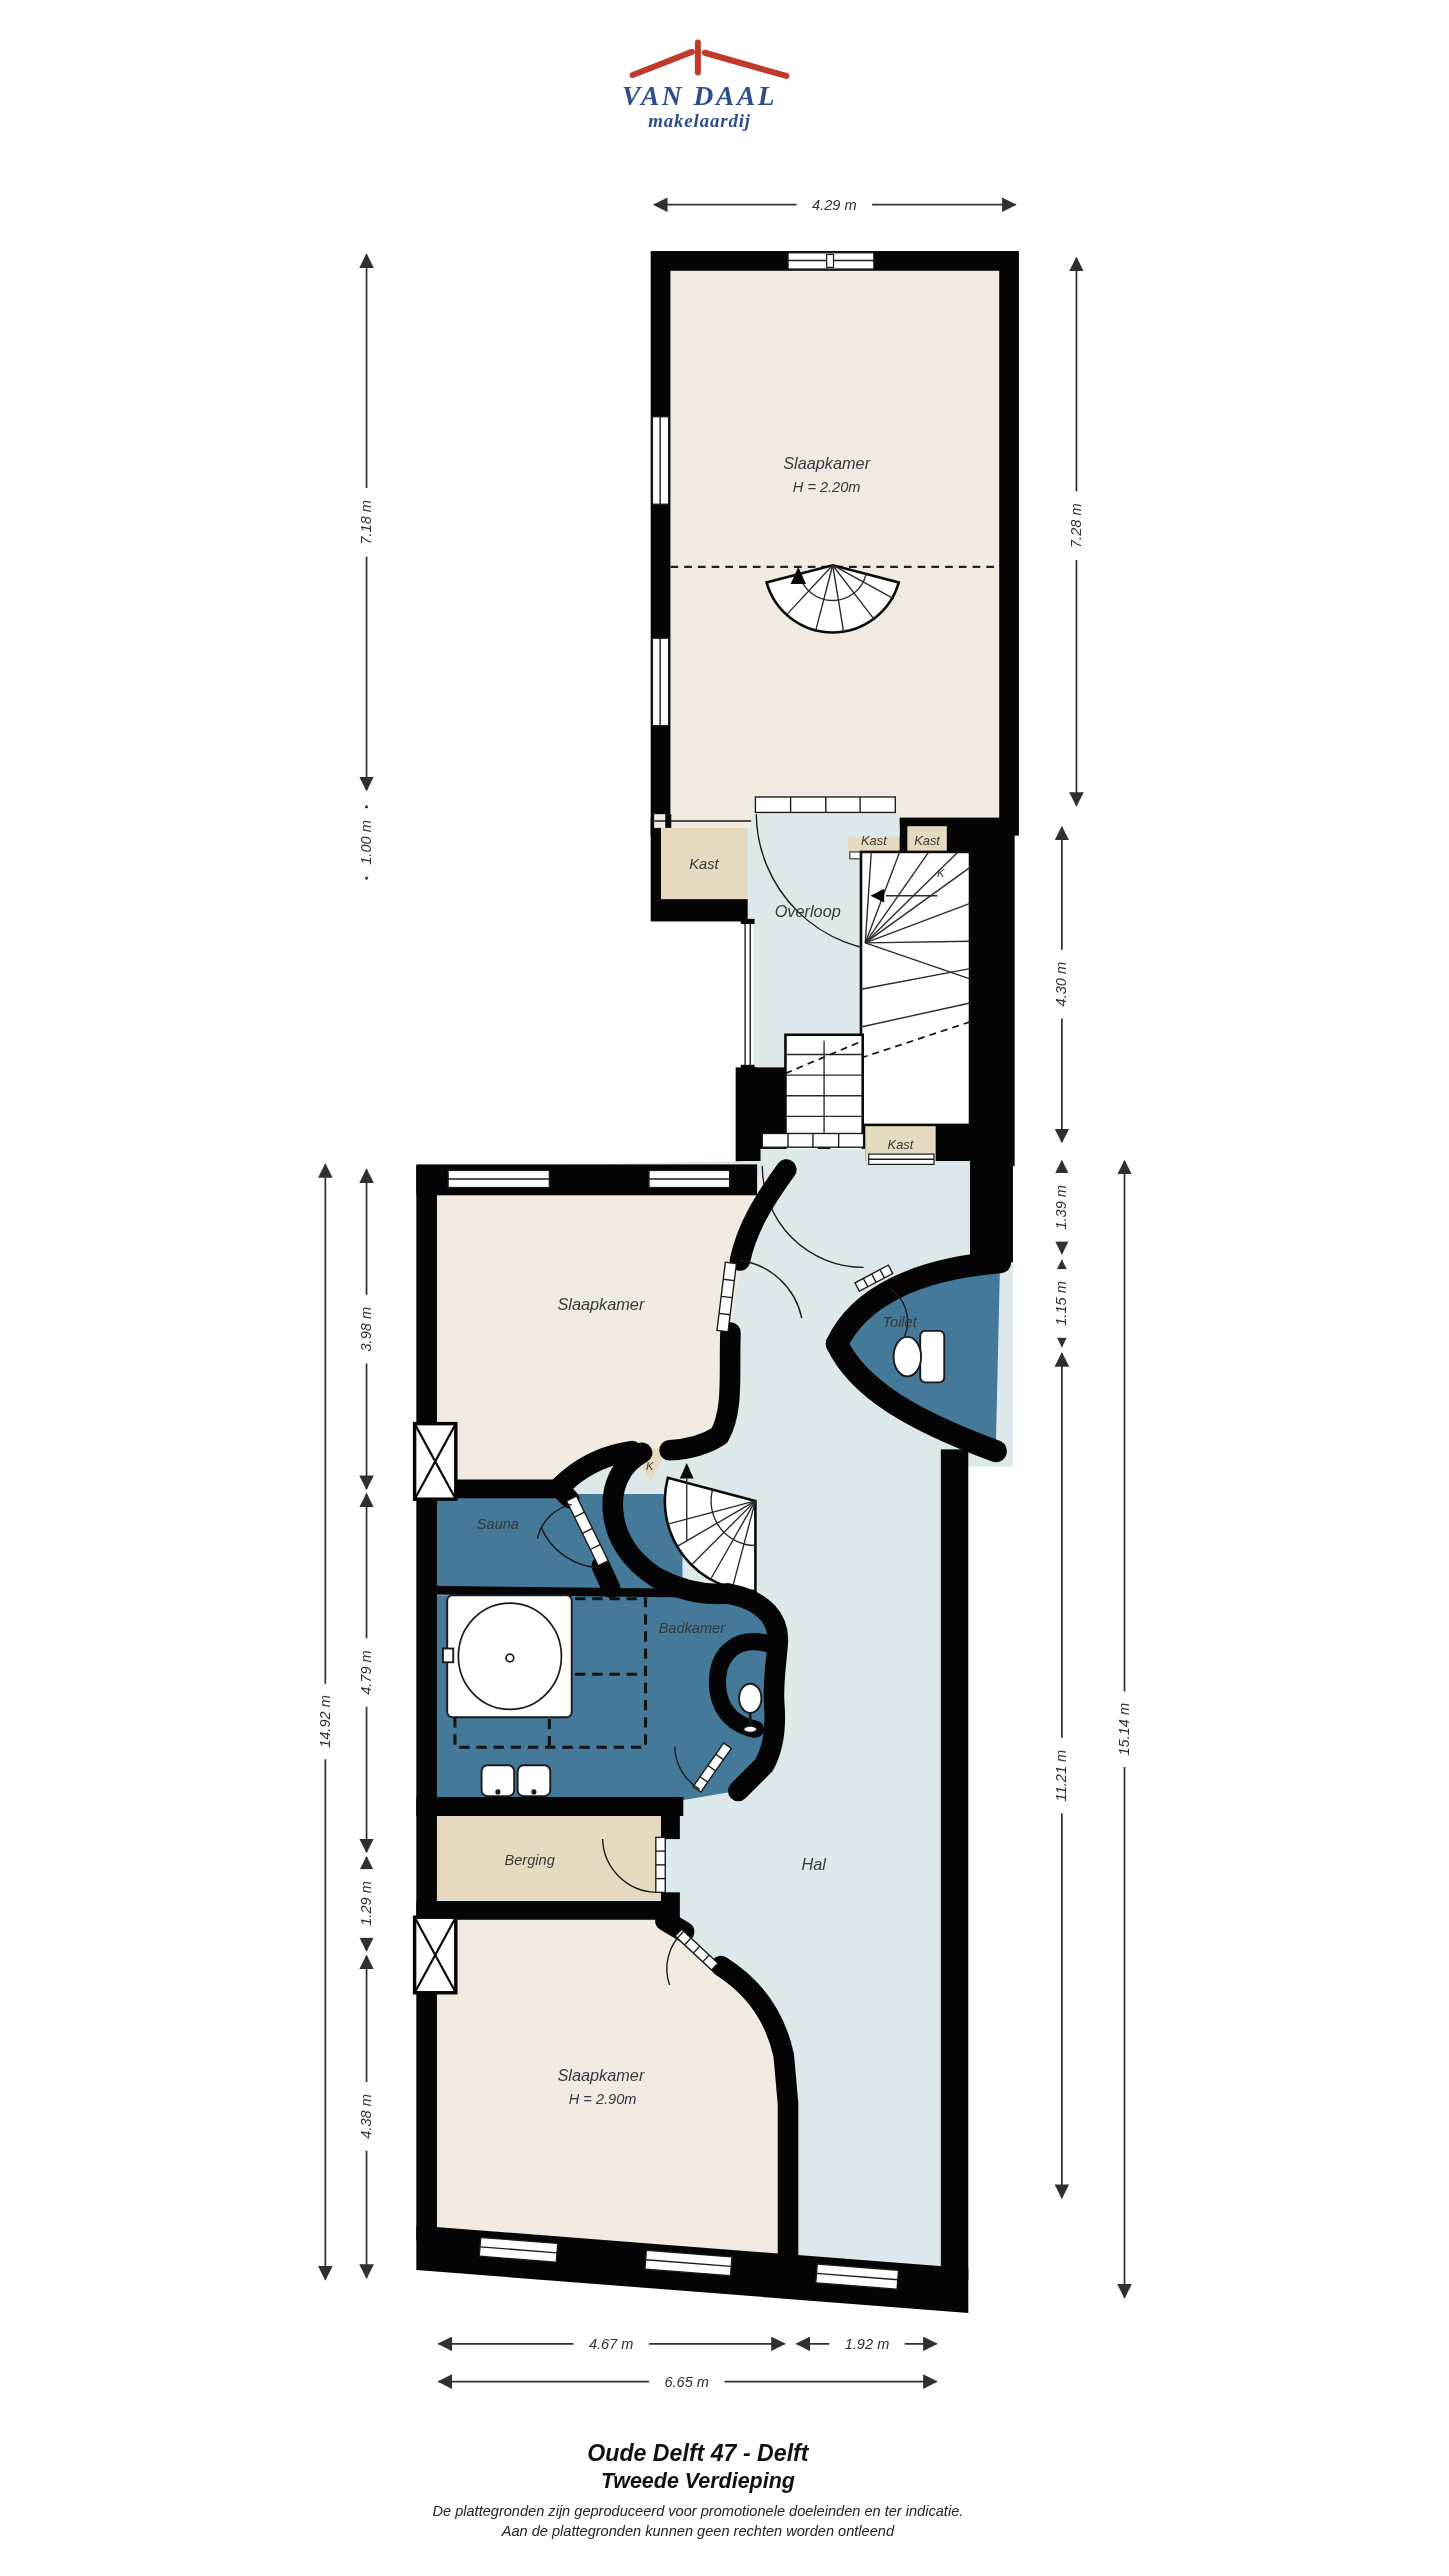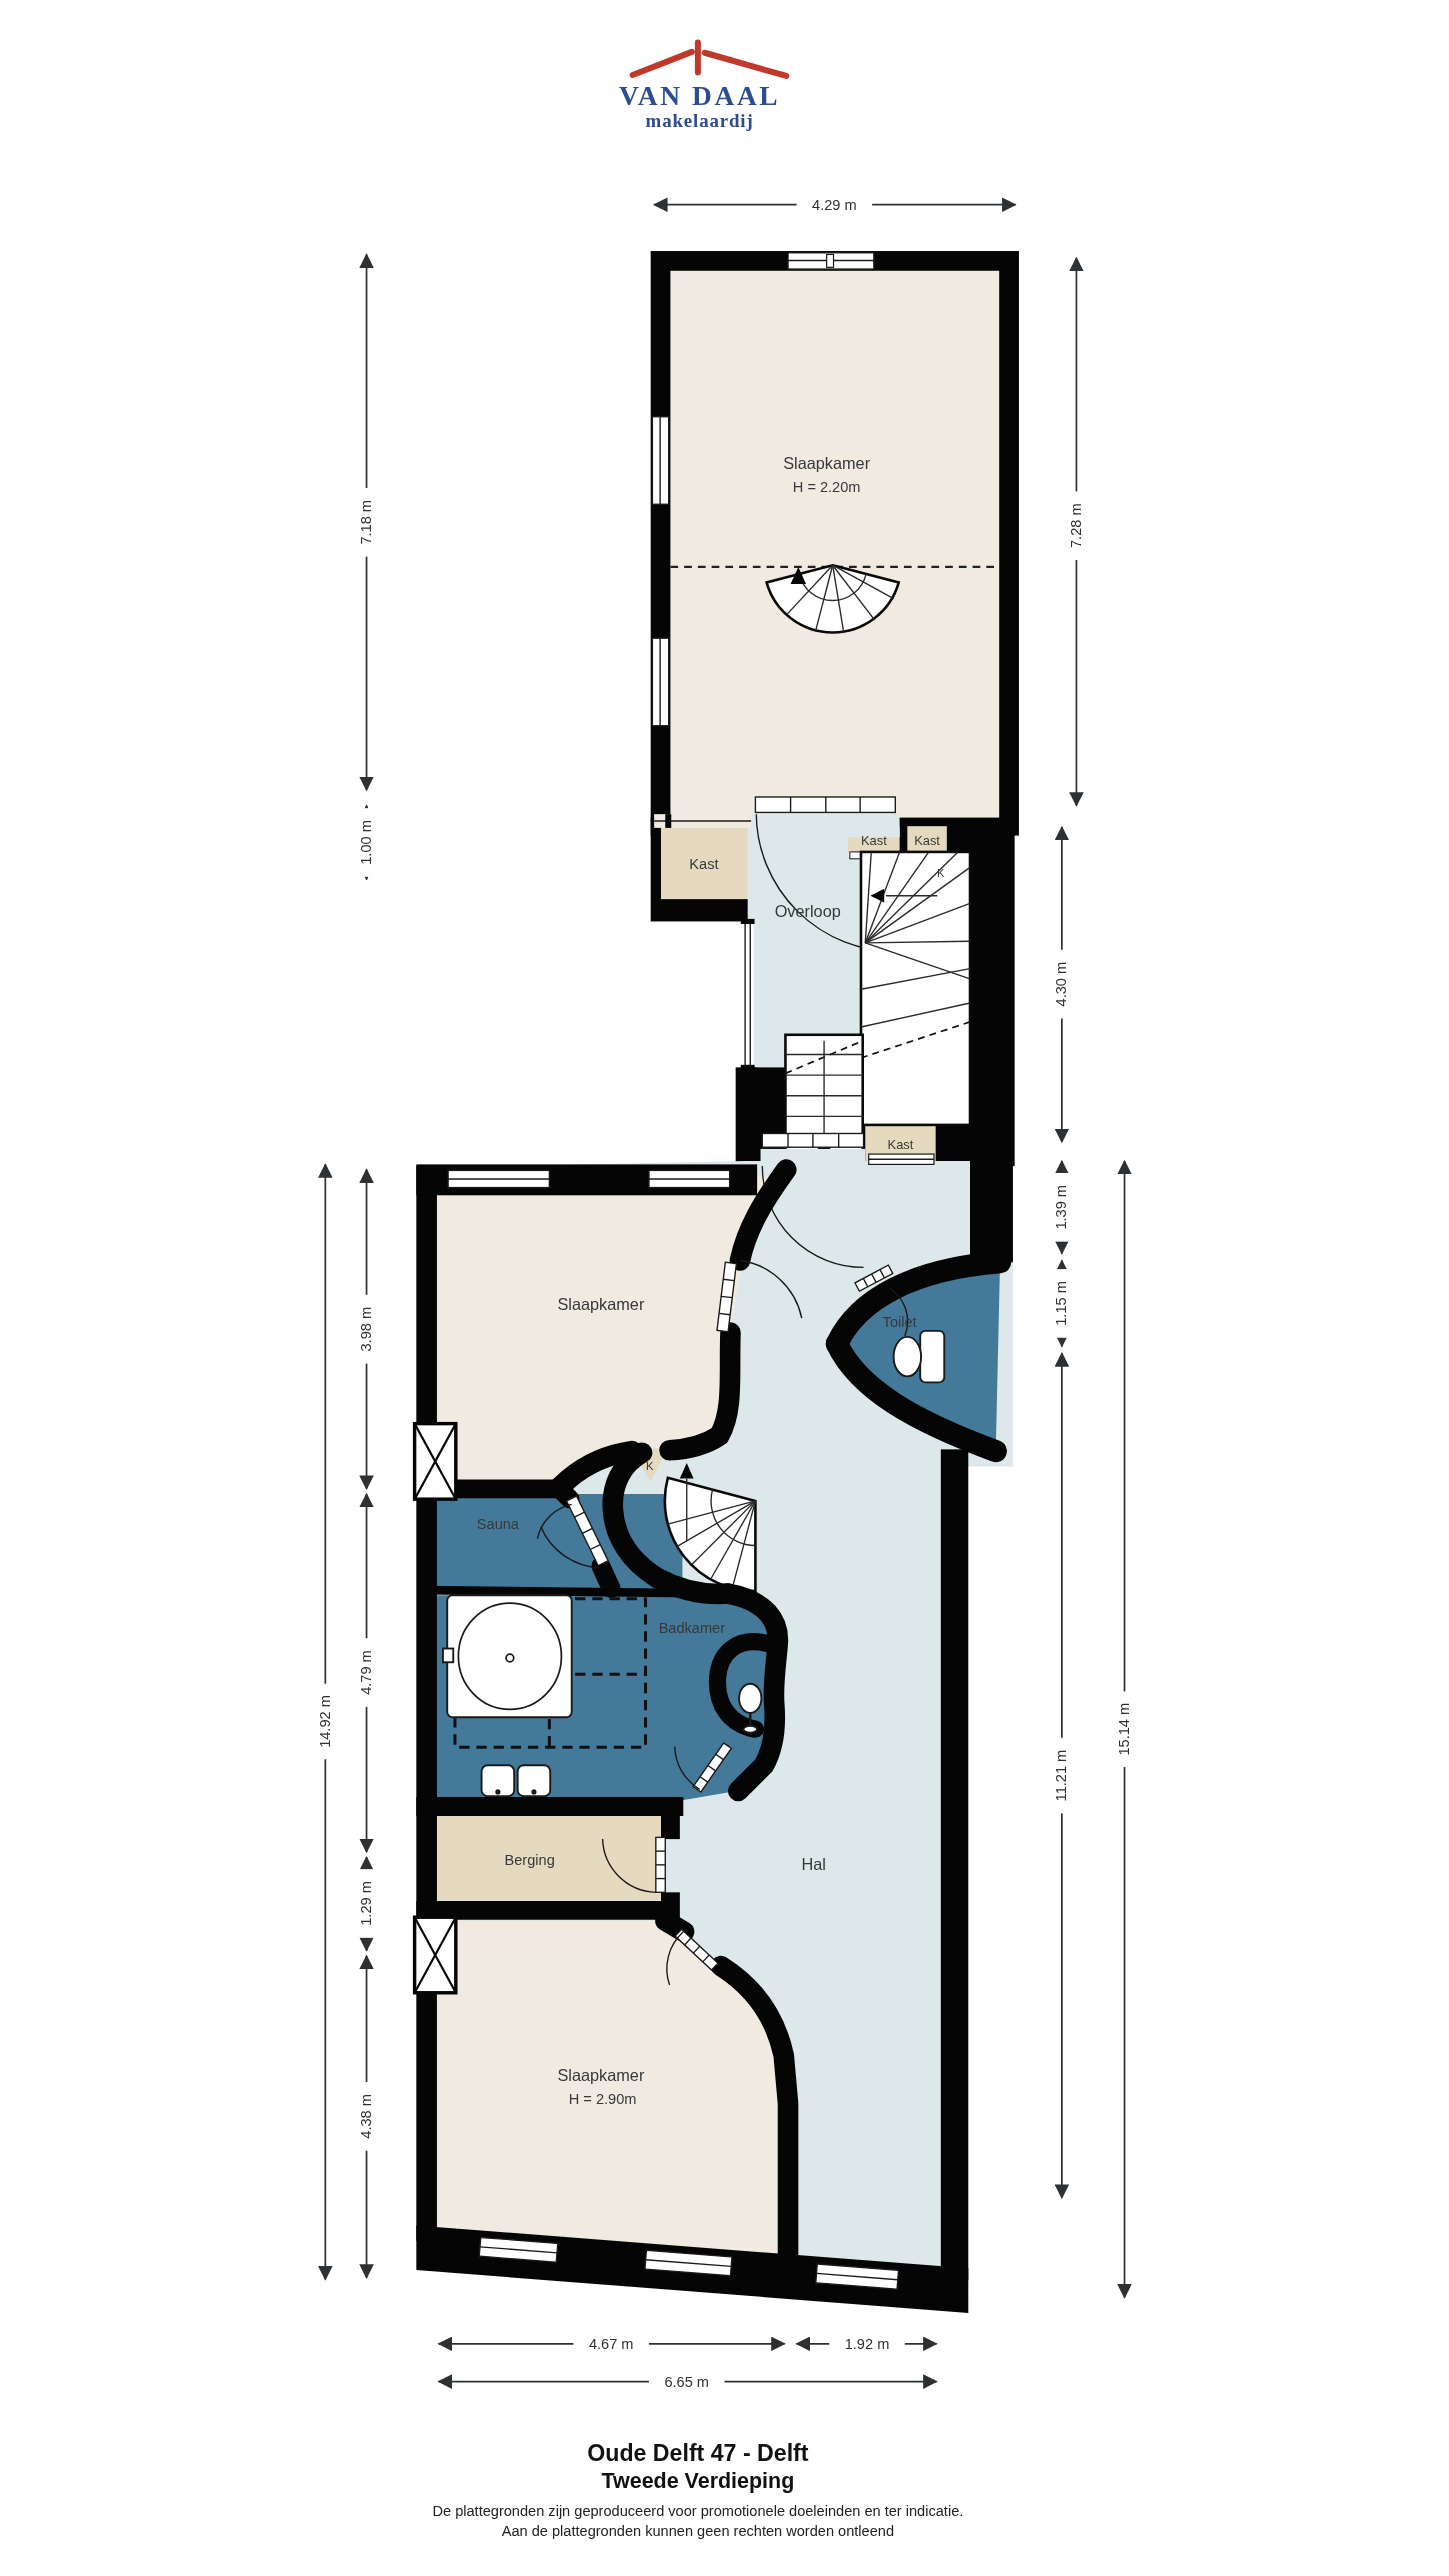--- a/index.html
+++ b/index.html
@@ -1,16 +1,16 @@
 <!DOCTYPE html>
 <html style="font-size:13.7px"><head>
 <meta charset="utf-8">
 <style>
   html,body{margin:0;padding:0;background:#ffffff;}
-  .page{position:relative;width:1425px;height:2576px;background:#ffffff;overflow:hidden;}
+  .page{position:relative;width:1425px;height:2576px;background:#ffffff;overflow:hidden;font-style:italic;}
   svg{display:block;}
   text{font-family:"Liberation Sans", sans-serif; fill:#37393b;}
   .room{font-size:19px;}
   .room-m{font-size:17px;}
   .room-s{font-size:15px;}
   .room-xs{font-size:13px;}
   .hnote{font-size:17px;}
   .dim{font-size:17px; fill:#2e3133;}
   .logo-main{font-family:"Liberation Serif", serif;font-weight:700;font-size:32px;letter-spacing:3px;fill:#2c4d8e;}
   .logo-sub{font-family:"Liberation Serif", serif;font-weight:700;font-size:22px;letter-spacing:1px;fill:#2c4d8e;}

